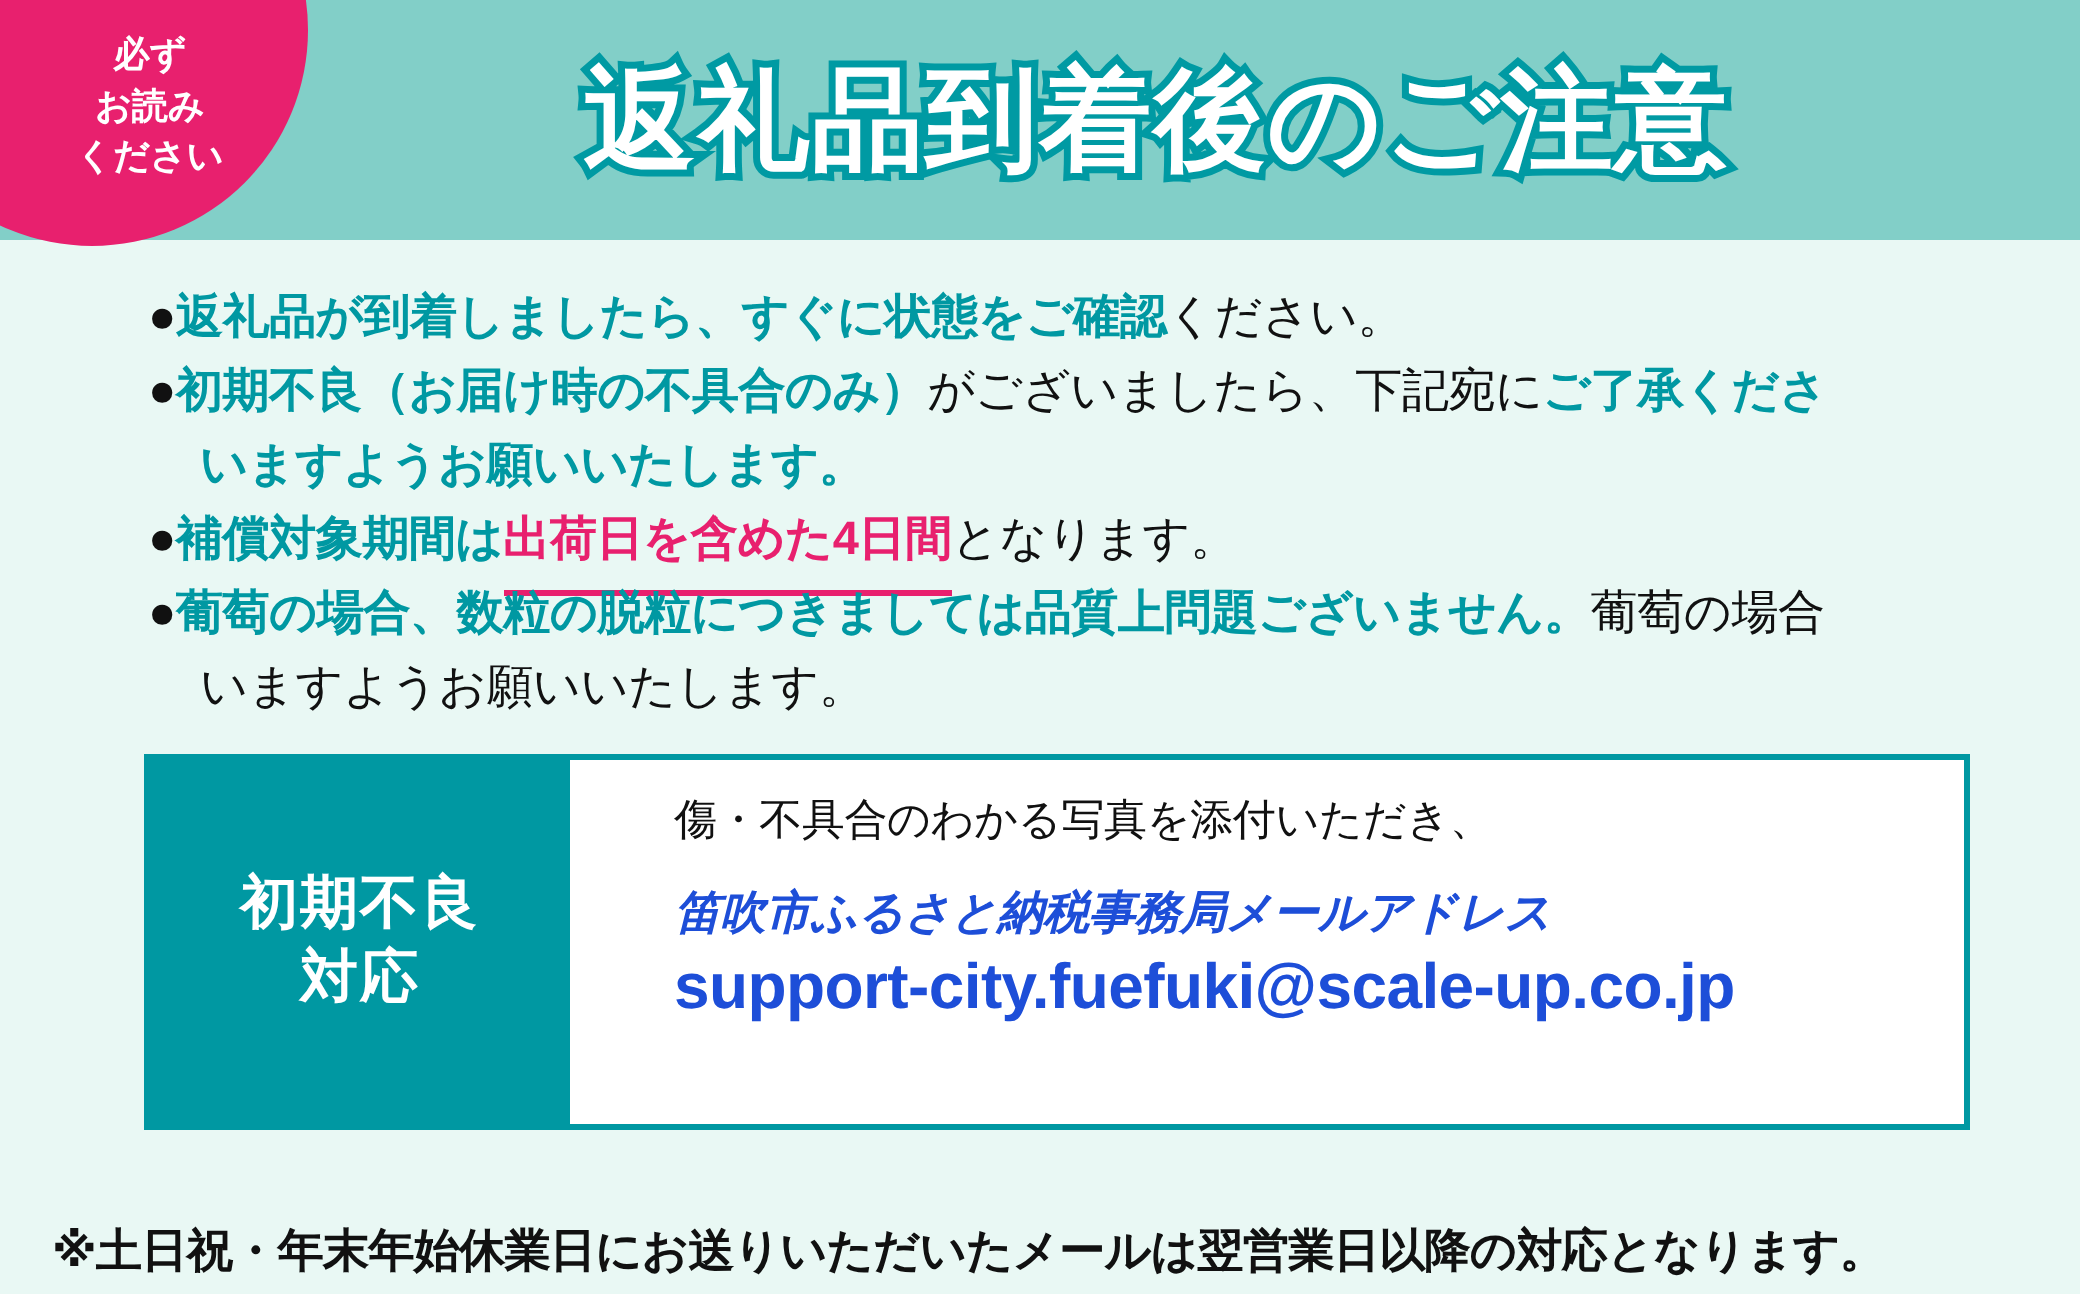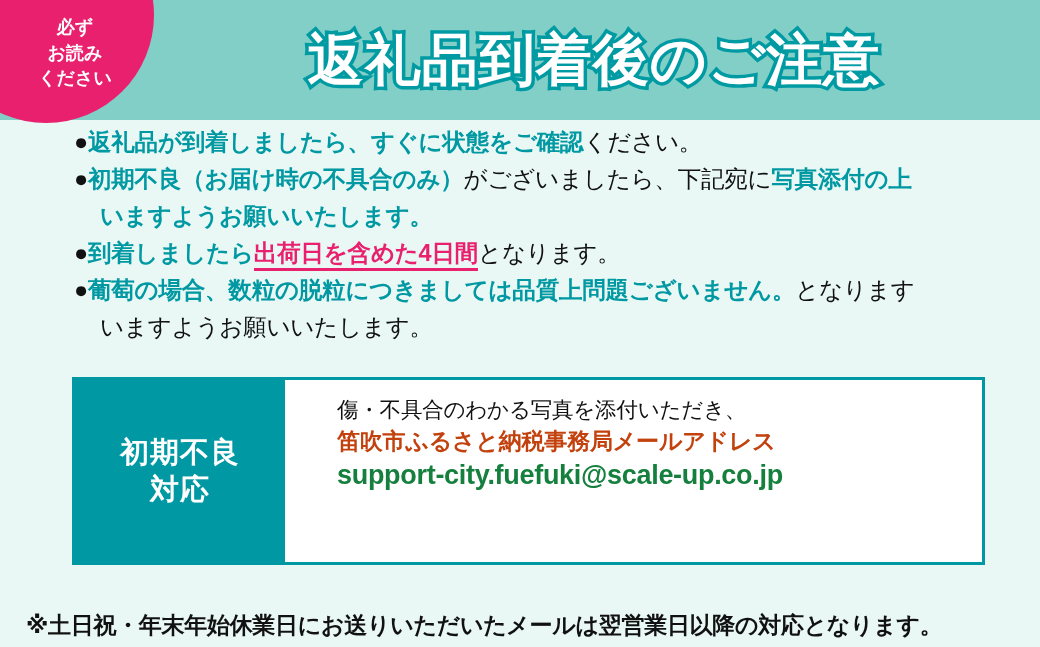--- a/index.html
+++ b/index.html
@@ -17,21 +17,21 @@
   .header {
     position: absolute;
     top: 0; left: 0;
     width: 1040px;
     height: 120px;
     background: #82cfc8;
   }
 
   .header-title {
     position: absolute;
-    left: 274px;
+    left: 258px;
     top: 20px;
     width: 640px;
     height: 80px;
     line-height: 80px;
     text-align: center;
     font-size: 56px;
     font-weight: bold;
     letter-spacing: 1px;
     color: #ffffff;
     -webkit-text-stroke: 7px #009aa3;
@@ -59,35 +59,35 @@
     font-size: 18px;
     font-weight: bold;
     line-height: 1.42;
     white-space: pre-line;
   }
 
   
   .bullets {
     position: absolute;
     left: 74px;
-    top: 124px;
+    top: 140px;
     width: 930px;
   }
   .bullet-line {
     font-size: 23.5px;
     line-height: 37px;
     color: #111111;
     font-weight: bold;
     letter-spacing: -0.2px;
     white-space: nowrap;
   }
   .bullet-line .dot { color: #111111; }
   .tl  { color: #0098a2; }
   .dk  { color: #111111; font-weight: normal; }
-  .pk  { color: #e8206e; border-bottom: 3px solid #e8206e; padding-bottom: 2px; }
+  .pk  { color: #e8206e; border-bottom: 3px solid #e8206e; padding-bottom: 13px; }
   .cont { display: block; padding-left: 26px; }
 
   
   .infobox {
     position: absolute;
     left: 72px;
     top: 377px;
     width: 913px;
     height: 188px;
     border: 3px solid #0098a2;
@@ -113,32 +113,33 @@
     padding: 15px 16px 0 52px;
   }
   .ib-line {
     font-size: 21.5px;
     line-height: 30px;
     color: #111111;
     white-space: nowrap;
     letter-spacing: -0.2px;
   }
   .ib-mail-label {
-    margin-top: 1px;
+    margin-top: 16px;
     font-size: 23px;
     font-weight: bold;
-    color: #c2410c;
+    color: #1d4ed8;
     white-space: nowrap;
     letter-spacing: -0.2px;
+    font-style: italic;
   }
   .ib-mail-addr {
     margin-top: 3px;
-    font-size: 27px;
-    font-weight: bold;
-    color: #15803d;
+    font-size: 32px;
+    font-weight: bold;
+    color: #1d4ed8;
     white-space: nowrap;
     letter-spacing: -0.3px;
   }
 
   
   .footer-note {
     position: absolute;
     left: 26px;
     top: 610px;
     width: 1000px;
@@ -161,30 +162,30 @@
   </div>
 </div>
 
 <div class="bullets">
 
   <div class="bullet-line">
     <span class="dot">●</span><span class="tl">返礼品が</span><span class="tl">到着しましたら、すぐに状態をご確認</span><span class="dk">ください。</span>
   </div>
 
   <div class="bullet-line">
-    <span class="dot">●</span><span class="tl">初期不良（お届け時の不具合のみ）</span><span class="dk">がございましたら、下記宛に</span><span class="tl">写真添付の上</span>
+    <span class="dot">●</span><span class="tl">初期不良（お届け時の不具合のみ）</span><span class="dk">がございましたら、下記宛に</span><span class="tl">ご了承くださ</span>
     <span class="cont tl">いますようお願いいたします。</span>
   </div>
 
   <div class="bullet-line">
-    <span class="dot">●</span><span class="tl">到着しましたら</span><span class="pk">出荷日を含めた4日間</span><span class="dk">となります。</span>
-  </div>
-
-  <div class="bullet-line">
-    <span class="dot">●</span><span class="tl">葡萄の場合、数粒の脱粒につきましては品質上問題ございません。</span><span class="dk">となります</span>
+    <span class="dot">●</span><span class="tl">補償対象期間は</span><span class="pk">出荷日を含めた4日間</span><span class="dk">となります。</span>
+  </div>
+
+  <div class="bullet-line">
+    <span class="dot">●</span><span class="tl">葡萄の場合、数粒の脱粒につきましては品質上問題ございません。</span><span class="dk">葡萄の場合</span>
     <span class="cont dk">いますようお願いいたします。</span>
   </div>
 
 </div>
 
 <div class="infobox">
   <div class="infobox-label">
     <span>初期不良</span>
     <span>対応</span>
   </div>

